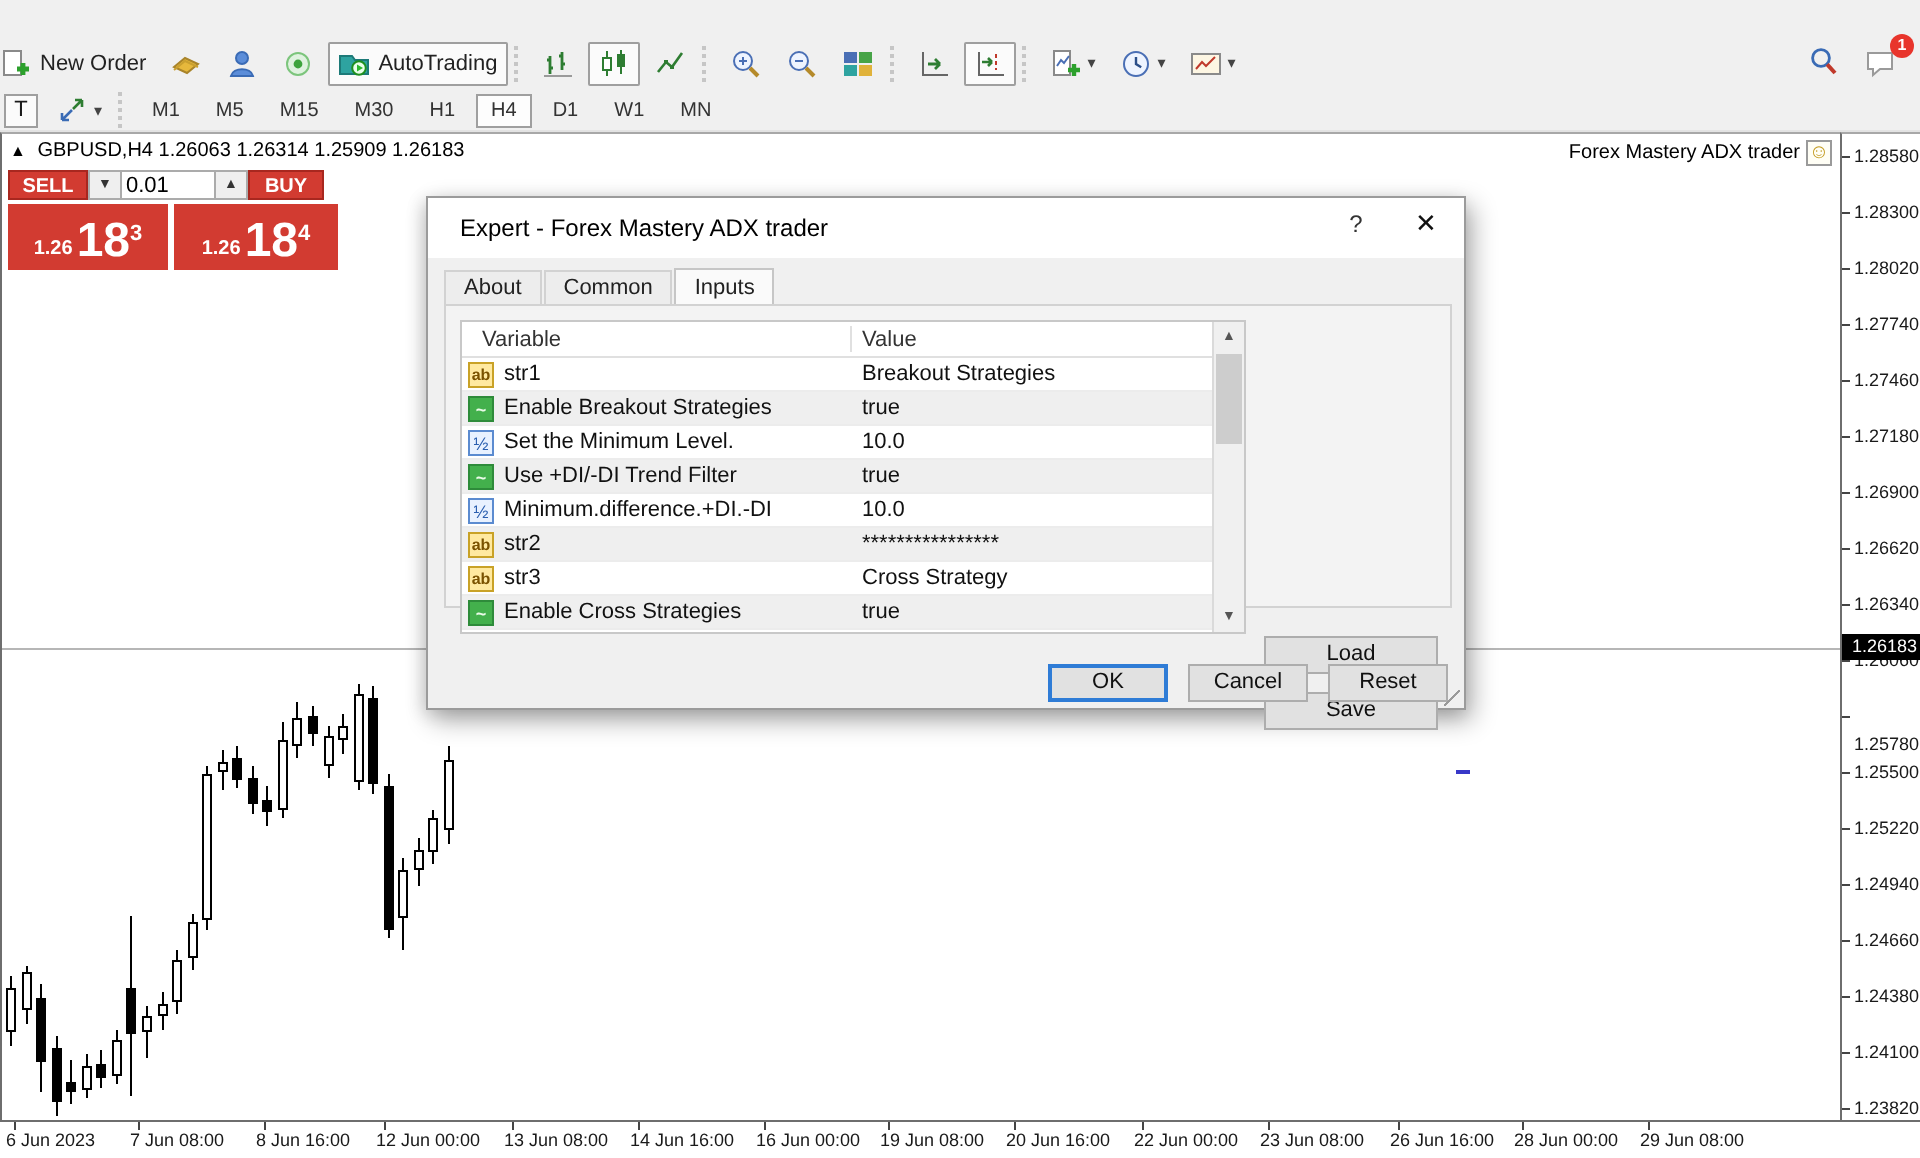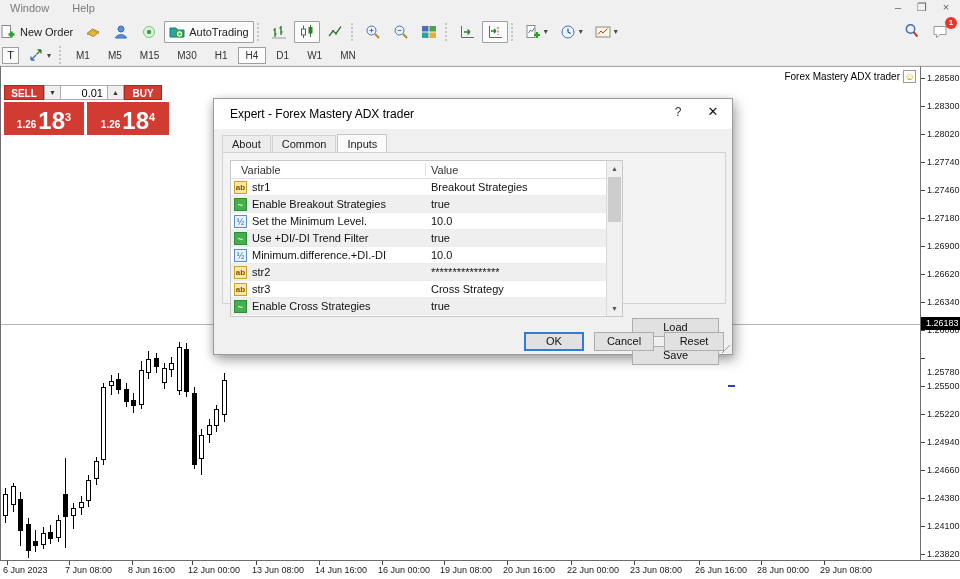--- a/index.html
+++ b/index.html
@@ -53,21 +53,21 @@
   .candle-body { position:absolute; width:5px; border:1px solid #000; }
   .obj-dash { position:absolute; left:727px; top:318px; width:7px; height:2px; background:#3838c8; z-index:1; }
   
   .ocp { position:absolute; left:3px; top:18px; width:165px; z-index:4; }
   .ocp-row1 { display:flex; height:15px; }
   .ocp-btn { color:#fff; font-weight:bold; font-size:10px; text-align:center; line-height:15px; }
   .ocp-btn.sell { width:40px; background:#d23b31; border:1px solid #a8271f; }
   .ocp-btn.buy  { width:38px; background:#d23b31; border:1px solid #a8271f; }
   .ocp-step { width:17px; background:#efefef; border:1px solid #ababab; text-align:center; line-height:13px; font-size:7px; color:#333; }
   .ocp-vol { width:46px; height:15px; border:1px solid #ababab; border-left:none; border-right:none;
-             font-size:11px; text-align:right; padding-right:4px; font-family:inherit; }
+             font-size:11px; padding-right:4px; font-family:inherit; }
   .ocp-row2 { display:flex; margin-top:2px; height:33px; }
   .ocp-price { background:#d23b31; color:#fff; display:flex; align-items:flex-end; justify-content:center; padding-bottom:2px;}
   .ocp-price.bid { width:80px; margin-right:3px; }
   .ocp-price.ask { width:82px; }
   .ocp-price .sm { font-size:10px; font-weight:bold; margin-bottom:3px; }
   .ocp-price .bg { font-size:24px; font-weight:bold; line-height:24px; margin-left:2px;}
   .ocp-price .sp { font-size:11px; font-weight:bold; margin-bottom:10px; }
   
   .dialog { position:absolute; left:213px; top:98px; width:520px; height:257px; background:#f0f0f0;
             border:1px solid #9b9b9b; box-shadow:3px 5px 12px rgba(0,0,0,.33), -2px 2px 8px rgba(0,0,0,.12); z-index:10; }
@@ -107,29 +107,20 @@
   .grip { position:absolute; right:2px; bottom:1px; width:8px; height:8px;
           background:
             linear-gradient(135deg, transparent 45%, #9a9a9a 45%, #9a9a9a 55%, transparent 55%);
   }
 </style>
 </head>
 <body>
 
 <div class="screen">
 
-  <div class="menubar">
-    <span class="menu-item">Window</span>
-    <span class="menu-item">Help</span>
-    <div class="win-controls">
-      <span class="win-btn">–</span>
-      <span class="win-btn">❐</span>
-      <span class="win-btn">×</span>
-    </div>
-  </div>
 
   <div class="toolbar1">
     <div class="tbtn" style="margin-left:-5px">
       <svg class="ticon" viewBox="0 0 16 16">
         <rect x="2" y="1.5" width="8.5" height="12" fill="#ffffff" stroke="#8a8a8a"></rect>
         <path d="M8.5 10.5h6M11.5 7.5v6" stroke="#2ca02c" stroke-width="2.4" fill="none"></path>
       </svg>
       <span class="lbl">New Order</span>
     </div>
     <div class="tbtn">
@@ -273,20 +264,26 @@
         <div class="tfbtn">M30</div>
         <div class="tfbtn">H1</div>
         <div class="tfbtn active">H4</div>
         <div class="tfbtn">D1</div>
         <div class="tfbtn">W1</div>
         <div class="tfbtn">MN</div>
       </div>
   </div>
 
   <div class="chart-plot">
+    <div class="sym-line">
+      <span class="tri">▲</span>
+      <span>GBPUSD,H4</span>
+      <span> </span>
+      <span>1.26063 1.26314 1.25909 1.26183</span>
+    </div>
     <div class="ea-line">
       <span>Forex Mastery ADX trader</span>
       <span class="smiley">☺</span>
     </div>
 
     <div class="ocp">
       <div class="ocp-row1">
         <div class="ocp-btn sell">SELL</div>
         <div class="ocp-step">▼</div>
         <input class="ocp-vol" value="0.01" style="">

